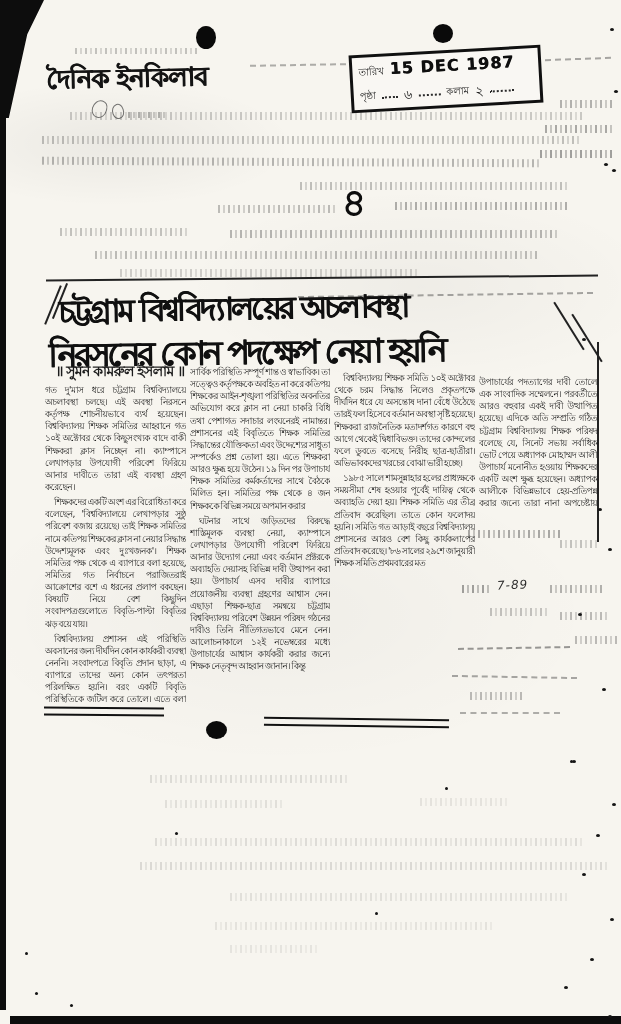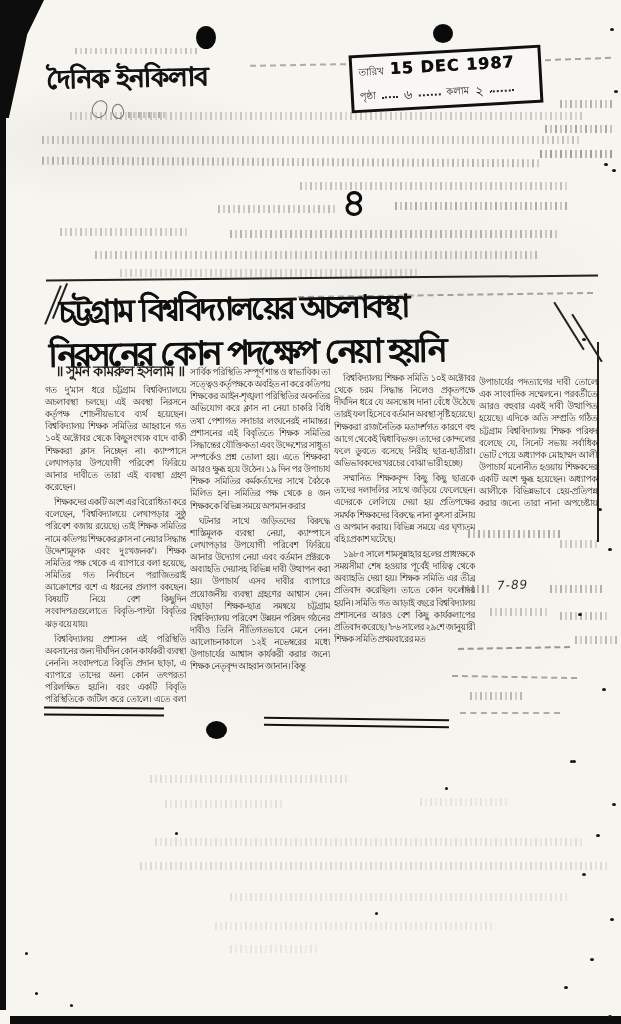--- a/index.html
+++ b/index.html
@@ -125,21 +125,20 @@
     <p class="noindent">গত দু'মাস ধরে চট্টগ্রাম বিশ্ববিদ্যালয়ে অচলাবস্থা চলছে। এই অবস্থা নিরসনে কর্তৃপক্ষ শোচনীয়ভাবে ব্যর্থ হয়েছেন। বিশ্ববিদ্যালয় শিক্ষক সমিতির আহ্বানে গত ১০ই অক্টোবর থেকে কিছুসংখ্যক বাদে বাকী শিক্ষকরা ক্লাস নিচ্ছেন না। ক্যাম্পাসে লেখাপড়ার উপযোগী পরিবেশ ফিরিয়ে আনার দাবীতে তারা এই ব্যবস্থা গ্রহণ করেছেন।</p>
     <p>শিক্ষকদের একটি অংশ এর বিরোধিতা করে বলেছেন, 'বিশ্ববিদ্যালয়ে লেখাপড়ার সুষ্ঠু পরিবেশ বজায় রয়েছে। তাই শিক্ষক সমিতির নামে কতিপয় শিক্ষকের ক্লাস না নেয়ার সিদ্ধান্ত উদ্দেশ্যমূলক এবং দুঃখজনক'। শিক্ষক সমিতির পক্ষ থেকে এ ব্যাপারে বলা হয়েছে, সমিতির গত নির্বাচনে পরাজিতরাই আক্রোশের বশে এ ধরনের প্রলাপ বকছেন। বিষয়টি নিয়ে বেশ কিছুদিন সংবাদপত্রগুলোতে বিবৃতি-পাল্টা বিবৃতির ঝড় বয়ে যায়।</p>
     <p>বিশ্ববিদ্যালয় প্রশাসন এই পরিস্থিতি অবসানের জন্য দীর্ঘদিন কোন কার্যকরী ব্যবস্থা নেননি। সংবাদপত্রে বিবৃতি প্রদান ছাড়া, এ ব্যাপারে তাদের অন্য কোন তৎপরতা পরিলক্ষিত হয়নি। বরং একটি বিবৃতি পরিস্থিতিকে জটিল করে তোলে। এতে বলা হয়েছিল যে, বিশ্ববিদ্যালয়ের</p>
   </div>
   <div class="col" style="left:190px;top:366px;width:140px;height:345px;">
     <p class="noindent">সার্বিক পরিস্থিতি সম্পূর্ণ শান্ত ও স্বাভাবিক। তা সত্ত্বেও কর্তৃপক্ষকে অবহিত না করে কতিপয় শিক্ষকের আইন-শৃঙ্খলা পরিস্থিতির অবনতির অভিযোগ করে ক্লাস না নেয়া চাকরি বিধি তথা পেশাগত সদাচার লংঘনেরই নামান্তর। প্রশাসনের এই বিবৃতিতে শিক্ষক সমিতির সিদ্ধান্তের যৌক্তিকতা এবং উদ্দেশ্যের সাধুতা সম্পর্কেও প্রশ্ন তোলা হয়। এতে শিক্ষকরা আরও ক্ষুব্ধ হয়ে উঠেন। ১৯ দিন পর উপাচার্য শিক্ষক সমিতির কর্মকর্তাদের সাথে বৈঠকে মিলিত হন। সমিতির পক্ষ থেকে ৪ জন শিক্ষককে বিভিন্ন সময়ে অপমান করার</p>
     <p>ঘটনার সাথে জড়িতদের বিরুদ্ধে শাস্তিমূলক ব্যবস্থা নেয়া, ক্যাম্পাসে লেখাপড়ার উপযোগী পরিবেশ ফিরিয়ে আনার উদ্যোগ নেয়া এবং বর্তমান প্রক্টরকে অব্যাহতি দেয়াসহ বিভিন্ন দাবী উত্থাপন করা হয়। উপাচার্য এসব দাবীর ব্যাপারে প্রয়োজনীয় ব্যবস্থা গ্রহণের আশ্বাস দেন। এছাড়া শিক্ষক-ছাত্র সমন্বয়ে চট্টগ্রাম বিশ্ববিদ্যালয় পরিবেশ উন্নয়ন পরিষদ গঠনের দাবীও তিনি নীতিগতভাবে মেনে নেন। আলোচনাকালে ১২ই নভেম্বরের মধ্যে উপাচার্যের আশ্বাস কার্যকরী করার জন্যে শিক্ষক নেতৃবৃন্দ আহ্বান জানান। কিন্তু</p>
   </div>
   <div class="col" style="left:334px;top:372px;width:141px;height:344px;">
     <p>বিশ্ববিদ্যালয় শিক্ষক সমিতি ১০ই অক্টোবর থেকে চরম সিদ্ধান্ত নিলেও প্রকৃতপক্ষে দীর্ঘদিন ধরে যে অসন্তোষ দানা বেঁধে উঠেছে তারই ফল হিসেবে বর্তমান অবস্থা সৃষ্টি হয়েছে। শিক্ষকরা রাজনৈতিক মতাদর্শগত কারণে বহু আগে থেকেই দ্বিধাবিভক্ত। তাদের কোন্দলের ফলে ডুবতে বসেছে নিরীহ ছাত্র-ছাত্রীরা। অভিভাবকদের খরচের বোঝা ভারী হচ্ছে।</p>
-    <p>সম্মানিত শিক্ষকবৃন্দ কিছু কিছু ছাত্রকে তাদের দলাদলির সাথে জড়িয়ে ফেলেছেন। এদেরকে লেলিয়ে দেয়া হয় প্রতিপক্ষের সমর্থক শিক্ষকদের বিরুদ্ধে নানা কুৎসা রটনায় ও অপমান করায়। বিভিন্ন সময়ে এর ঘৃণ্যতম বহিঃপ্রকাশ ঘটেছে।</p>
     <p>১৯৮৫ সালে শামসুন্নাহার হলের প্রাধ্যক্ষকে সময়সীমা শেষ হওয়ার পূর্বেই দায়িত্ব থেকে অব্যাহতি দেয়া হয়। শিক্ষক সমিতি এর তীব্র প্রতিবাদ করেছিল। তাতে কোন ফলোদয় হয়নি। সমিতি গত আড়াই বছরে বিশ্ববিদ্যালয় প্রশাসনের আরও বেশ কিছু কার্যকলাপের প্রতিবাদ করেছে। '৮৬ সালের ২৯শে জানুয়ারী শিক্ষক সমিতি প্রথমবারের মত</p>
   </div>
   <div class="col" style="left:479px;top:376px;width:118px;height:133px;">
     <p class="noindent">উপাচার্যের পদত্যাগের দাবী তোলে এক সাংবাদিক সম্মেলনে। পরবর্তীতে আরও বহুবার একই দাবী উত্থাপিত হয়েছে। এদিকে অতি সম্প্রতি গঠিত চট্টগ্রাম বিশ্ববিদ্যালয় শিক্ষক পরিষদ বলেছে যে, সিনেট সভায় সর্বাধিক ভোট পেয়ে অধ্যাপক মোহাম্মদ আলী উপাচার্য মনোনীত হওয়ায় শিক্ষকদের একটি অংশ ক্ষুব্ধ হয়েছেন। অধ্যাপক আলীকে বিভিন্নভাবে হেয়-প্রতিপন্ন করার জন্যে তারা নানা অপচেষ্টায় লিপ্ত রয়েছেন বলে শিক্ষক পরিষদ অভিযোগ করেছে।</p>
   </div>
 
   <div class="dblrule" style="left:44px;top:707px;width:120px;transform:rotate(.4deg);"></div>
   <div class="dblrule" style="left:264px;top:718px;width:185px;transform:rotate(.8deg);"></div>
 
   <div class="smudge" style="left:468px;top:530px;width:95px;opacity:.45;"></div>

